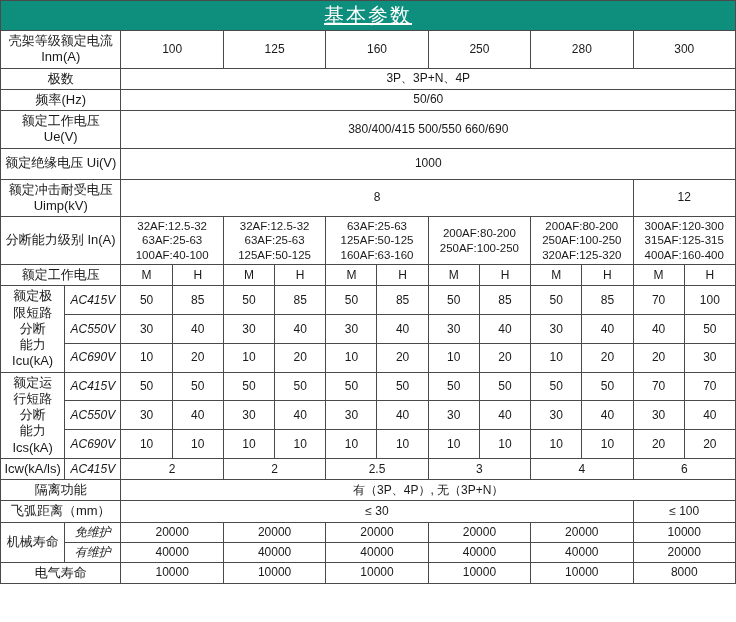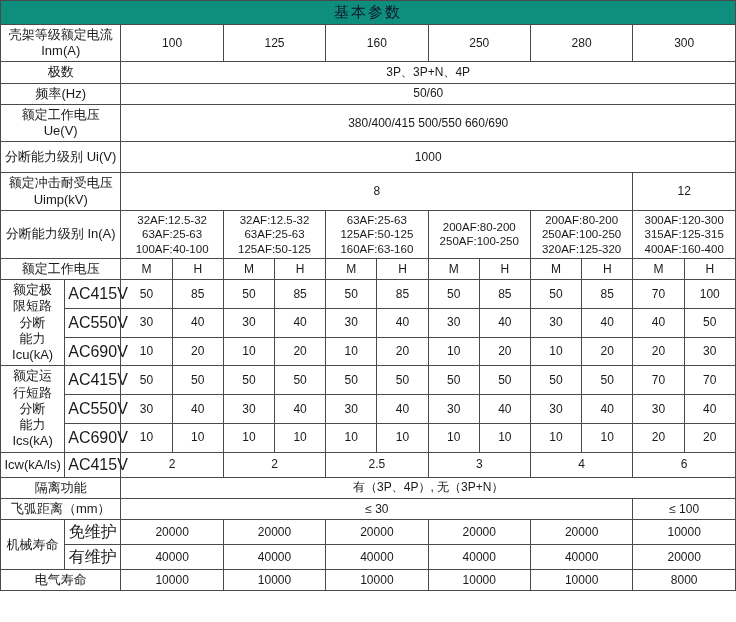--- a/index.html
+++ b/index.html
@@ -23,35 +23,37 @@
   table.spec td, table.spec th {
     border: 1px solid #4a4a4a;
     padding: 2px 3px;
     text-align: center;
     vertical-align: middle;
     line-height: 1.25;
     font-weight: normal;
   }
   .title-row th {
     background: #0e8f7e;
-    color: #0f172a;
-    font-size: 15px;
+    color: #ffffff;
+    font-size: 20px;
     font-weight: bold;
     letter-spacing: 2px;
     padding: 6px 0;
     border: 1px solid #0e8f7e;
+    text-decoration: underline;
   }
   .rowhead {
     font-size: 13px;
     padding: 3px 2px;
     width: 118px;
   }
   .subhead {
-    font-size: 16px;
+    font-size: 12px;
     width: 58px;
+    font-style: italic;
   }
   .range-cell {
     text-align: left;
     font-size: 11.5px;
     padding: 4px 4px;
     line-height: 1.45;
   }
   .range-cell div { white-space: nowrap; }
   .mh {
     font-size: 12px;
@@ -109,21 +111,21 @@
     <td class="rowhead" colspan="2">频率(Hz)</td>
     <td colspan="12">50/60</td>
   </tr>
 
   <tr>
     <td class="rowhead two-line" colspan="2">额定工作电压 Ue(V)</td>
     <td colspan="12" class="tall">380/400/415    500/550    660/690</td>
   </tr>
 
   <tr>
-    <td class="rowhead two-line" colspan="2">分断能力级别 Ui(V)</td>
+    <td class="rowhead two-line" colspan="2">额定绝缘电压 Ui(V)</td>
     <td colspan="12" class="tall">1000</td>
   </tr>
 
   <tr>
     <td class="rowhead two-line" colspan="2">额定冲击耐受电压 Uimp(kV)</td>
     <td colspan="10" class="tall">8</td>
     <td colspan="2" class="tall">12</td>
   </tr>
 
   <tr>

